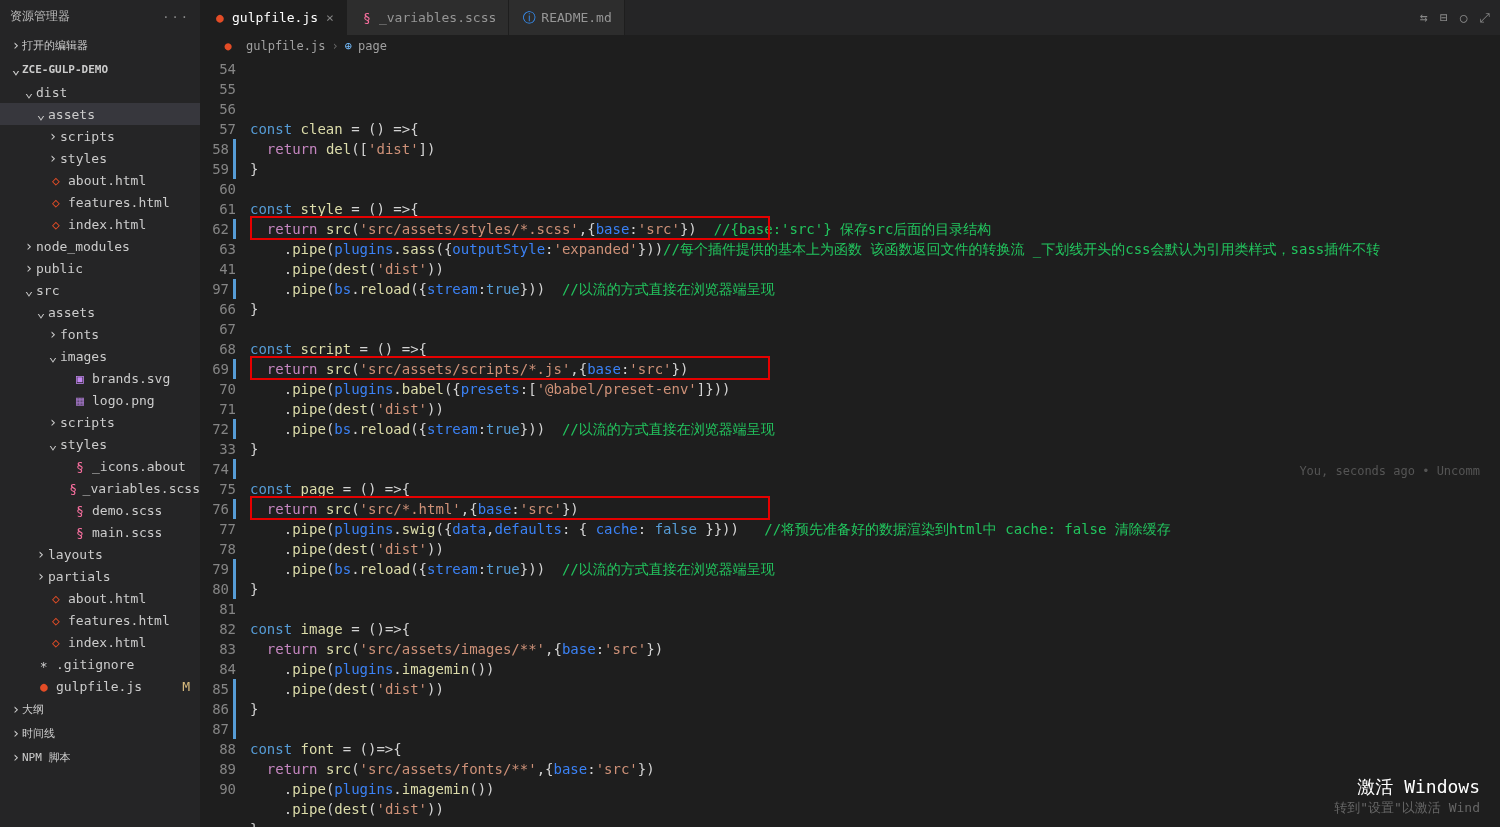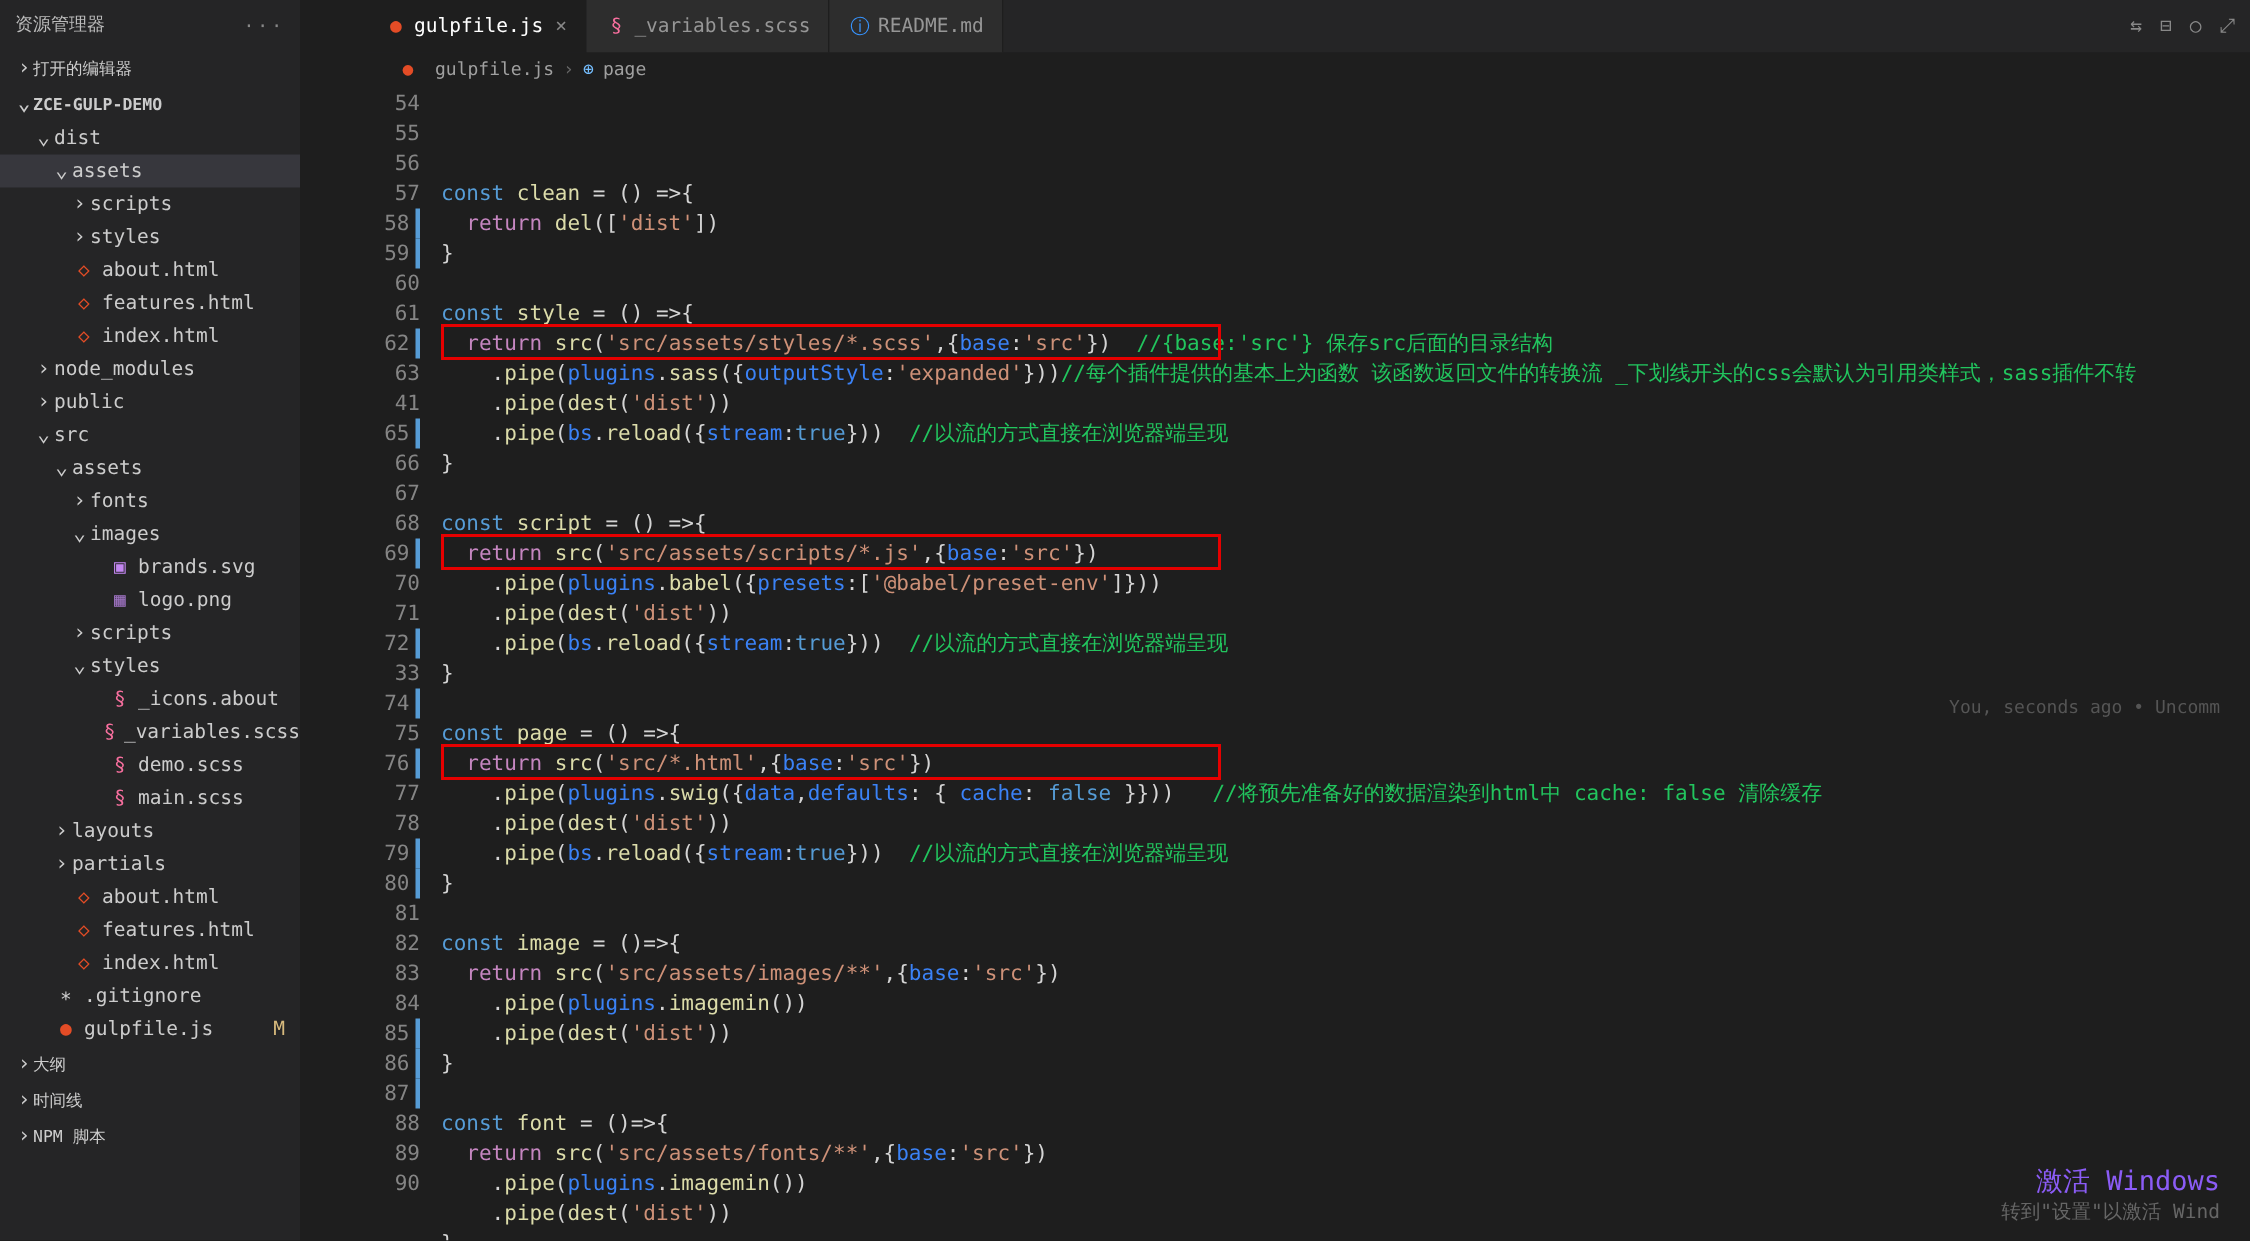--- a/index.html
+++ b/index.html
@@ -1,17 +1,17 @@
 <!DOCTYPE html>
 <html><head>
 <meta charset="utf-8">
 <style>
 * { margin:0; padding:0; box-sizing:border-box; }
 body { font-family:"Segoe UI",Consolas,monospace; font-size:13px; background:#1e1e1e; color:#ccc; overflow:hidden; width:1500px; height:827px; position:relative; }
-.container { display:flex; height:100%;gap:44px; }
+.container { display:flex; height:100%; }
 .sidebar { width:200px; background:#252526; display:flex; flex-direction:column; overflow-y:auto; }
 .sb-header { display:flex; align-items:center; padding:8px 10px; font-size:12px; color:#bbb; }
 .sb-header .title { flex:1; }
 .sb-header .dots { color:#888; letter-spacing:2px; cursor:pointer; }
 .sb-section { padding:4px 10px; font-size:11px; color:#ccc; cursor:pointer; display:flex; align-items:center; }
 .sb-section .chev { width:12px; display:inline-block; font-size:14px; }
 .tree { font-size:13px; }
 .tree-item { display:flex; align-items:center; padding:2px 0 2px 0; cursor:pointer; color:#ccc; height:22px; }
 .tree-item.sel { background:#37373d; }
 .chev { display:inline-block; width:14px; text-align:center; font-size:14px; color:#ccc; }
@@ -35,21 +35,21 @@
 .gutter { width:50px; text-align:right; color:#858585; padding-right:14px; user-select:none; line-height:20px; padding-top:2px; }
 .code { flex:1; position:relative; line-height:20px; white-space:pre; padding-top:2px; }
 .line { height:20px; position:relative; }
 .gline { height:20px; }
 .hl-box { position:absolute; border:2px solid #e60000; pointer-events:none; z-index:5; }
 .k{color:#c586c0}.kw{color:#569cd6}.fn{color:#dcdcaa}.v{color:#3b82f6}.s{color:#ce9178}.p{color:#d4d4d4}.cm{color:#22c55e}
 .gutter-bar { display:inline-block; width:3px; height:20px; background:#569cd6; vertical-align:top; margin-left:4px; }
 .gnum { display:inline-block; min-width:24px; }
 .blame { position:absolute; right:20px; color:#555; font-size:12px; }
 .watermark { position:absolute; right:20px; bottom:10px; text-align:right; color:#666; font-size:13px; pointer-events:none; }
-.watermark .big { font-size:18px; color:#8b5cf6; }
+.watermark .big { font-size:18px; color:#ffffff; }
 </style>
 </head>
 <body>
 
 <div class="container">
   <div class="sidebar">
     <div class="sb-header">
       <span class="title">资源管理器</span>
       <span class="dots">···</span>
     </div>
@@ -241,21 +241,21 @@
           <div class="gline"><span class="gnum">55</span></div>
           <div class="gline"><span class="gnum">56</span></div>
           <div class="gline"><span class="gnum">57</span></div>
           <div class="gline"><span class="gnum">58</span><span class="gutter-bar"></span></div>
           <div class="gline"><span class="gnum">59</span><span class="gutter-bar"></span></div>
           <div class="gline"><span class="gnum">60</span></div>
           <div class="gline"><span class="gnum">61</span></div>
           <div class="gline"><span class="gnum">62</span><span class="gutter-bar"></span></div>
           <div class="gline"><span class="gnum">63</span></div>
           <div class="gline"><span class="gnum">41</span></div>
-          <div class="gline"><span class="gnum">65</span><span class="gutter-bar"></span></div>
+          <div class="gline"><span class="gnum">97</span><span class="gutter-bar"></span></div>
           <div class="gline"><span class="gnum">66</span></div>
           <div class="gline"><span class="gnum">67</span></div>
           <div class="gline"><span class="gnum">68</span></div>
           <div class="gline"><span class="gnum">69</span><span class="gutter-bar"></span></div>
           <div class="gline"><span class="gnum">70</span></div>
           <div class="gline"><span class="gnum">71</span></div>
           <div class="gline"><span class="gnum">72</span><span class="gutter-bar"></span></div>
           <div class="gline"><span class="gnum">33</span></div>
           <div class="gline"><span class="gnum">74</span><span class="gutter-bar"></span></div>
           <div class="gline"><span class="gnum">75</span></div>

